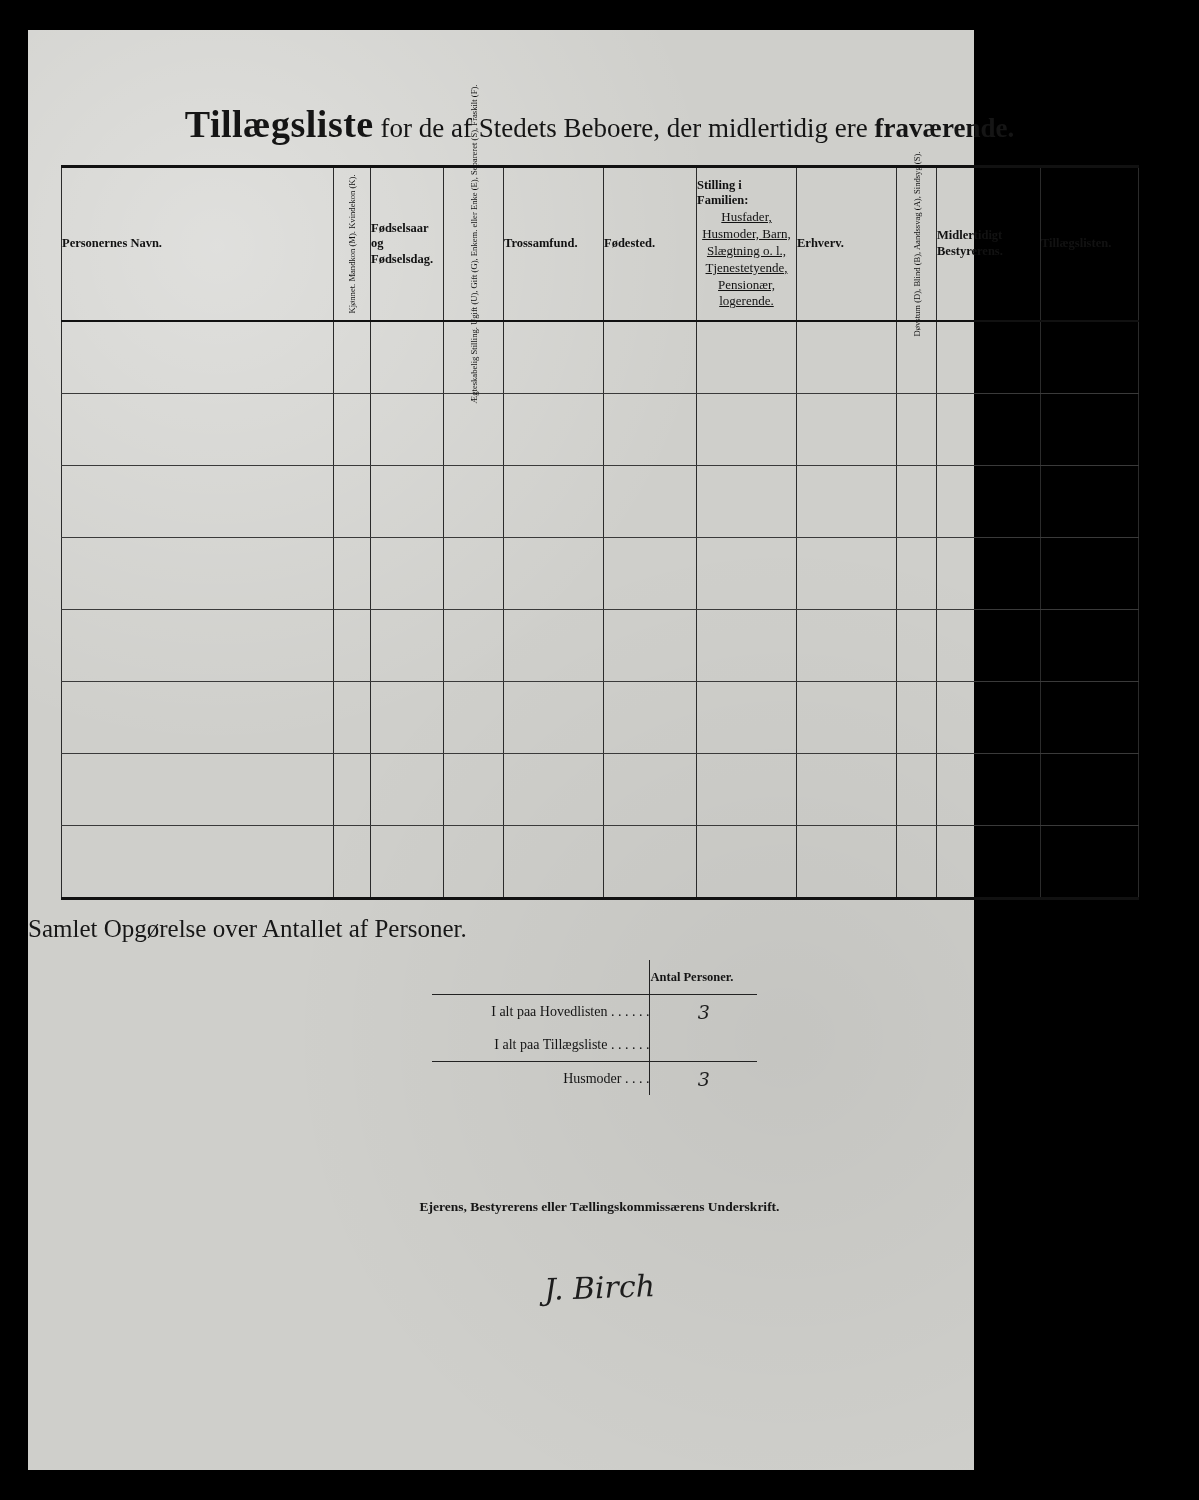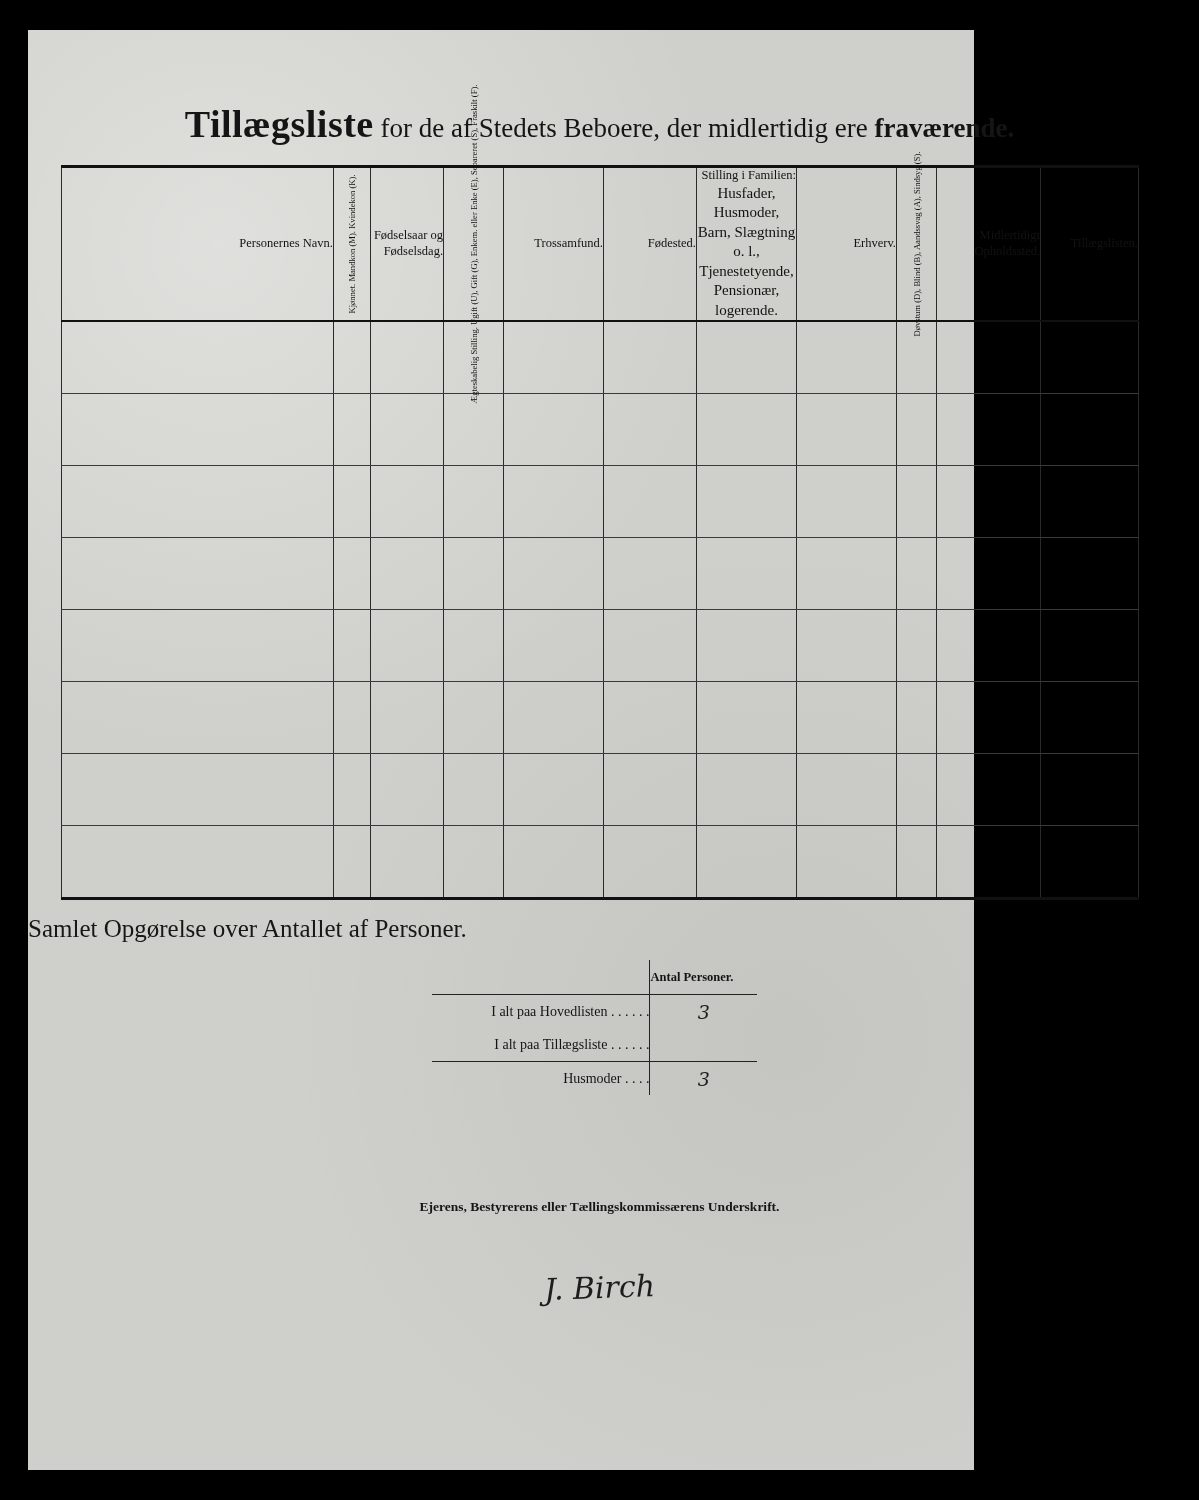--- a/index.html
+++ b/index.html
@@ -65,28 +65,29 @@
   .tbl thead tr.head-row th {
     border-top: 3px solid #111;
     border-bottom: 2px solid #111;
     height: 152px;
     font-weight: normal;
     color: #121212;
   }
   .tbl thead tr.head-row th:first-child { border-left: 1px solid #2b2b2b; }
   .hdr-plain {
     font-size: 12.5px;
-    font-weight: normal;
-    text-align: right;
+    font-weight: bold;
+    text-align: left;
     line-height: 1.25;
   }
   .hdr-tiny {
-    font-size: 15px;
+    font-size: 13px;
     text-align: center;
     line-height: 1.3;
+    text-decoration: underline;
   }
   
   .vert {
     height: 150px;
     position: relative;
   }
   .vert span {
     position: absolute;
     left: 50%;
     top: 50%;
@@ -244,21 +245,21 @@
           <div class="hdr-plain">Stilling i Familien:</div>
           <div class="hdr-tiny">Husfader, Husmoder, Barn, Slægtning o. l., Tjenestetyende, Pensionær, logerende.</div>
         </th>
         <th>
           <div class="hdr-plain">Erhverv.</div>
         </th>
         <th class="vert">
           <span class="tiny">Døvstum (D), Blind (B), Aandssvag (A), Sindsyg (S).</span>
         </th>
         <th>
-          <div class="hdr-plain">Midlertidigt Opholdssted.</div>
+          <div class="hdr-plain">Midlertidigt Bestyrerens.</div>
         </th>
         <th>
           <div class="hdr-plain">Tillægslisten.</div>
         </th>
       </tr>
     </thead>
     <tbody>
       <tr>
         <td></td>
         <td></td>

